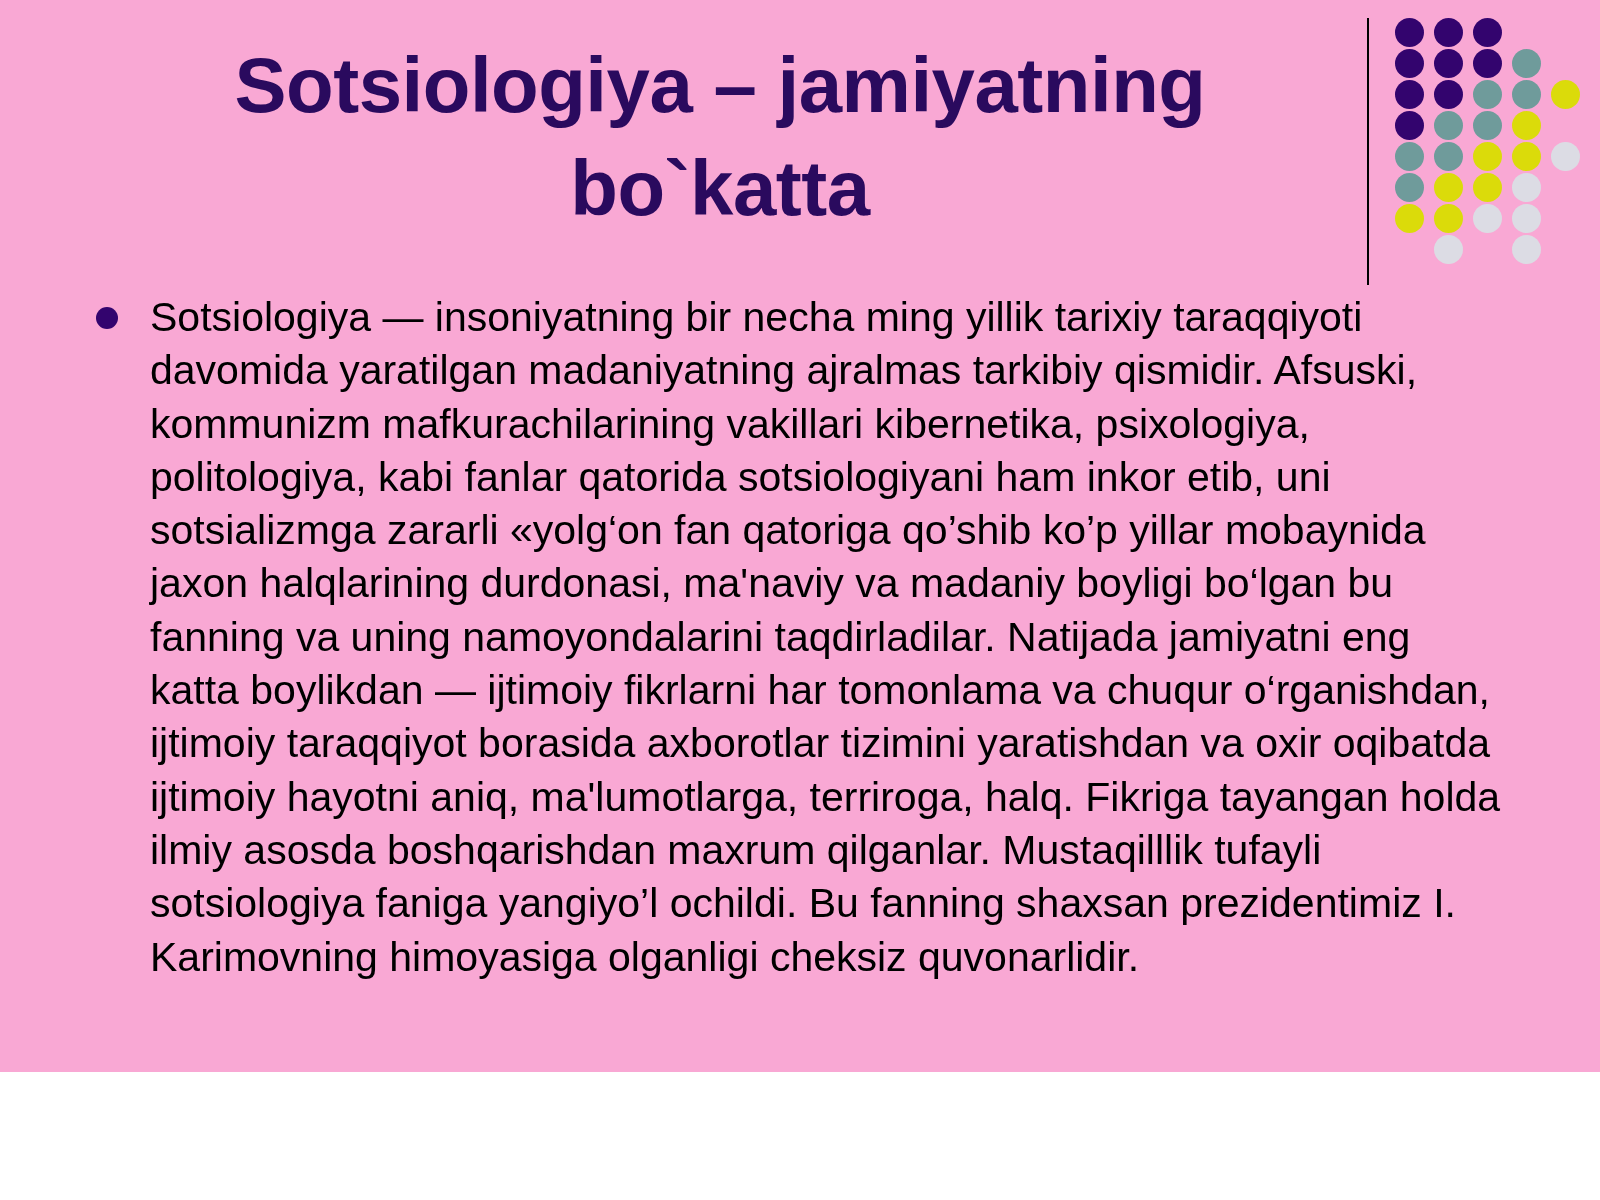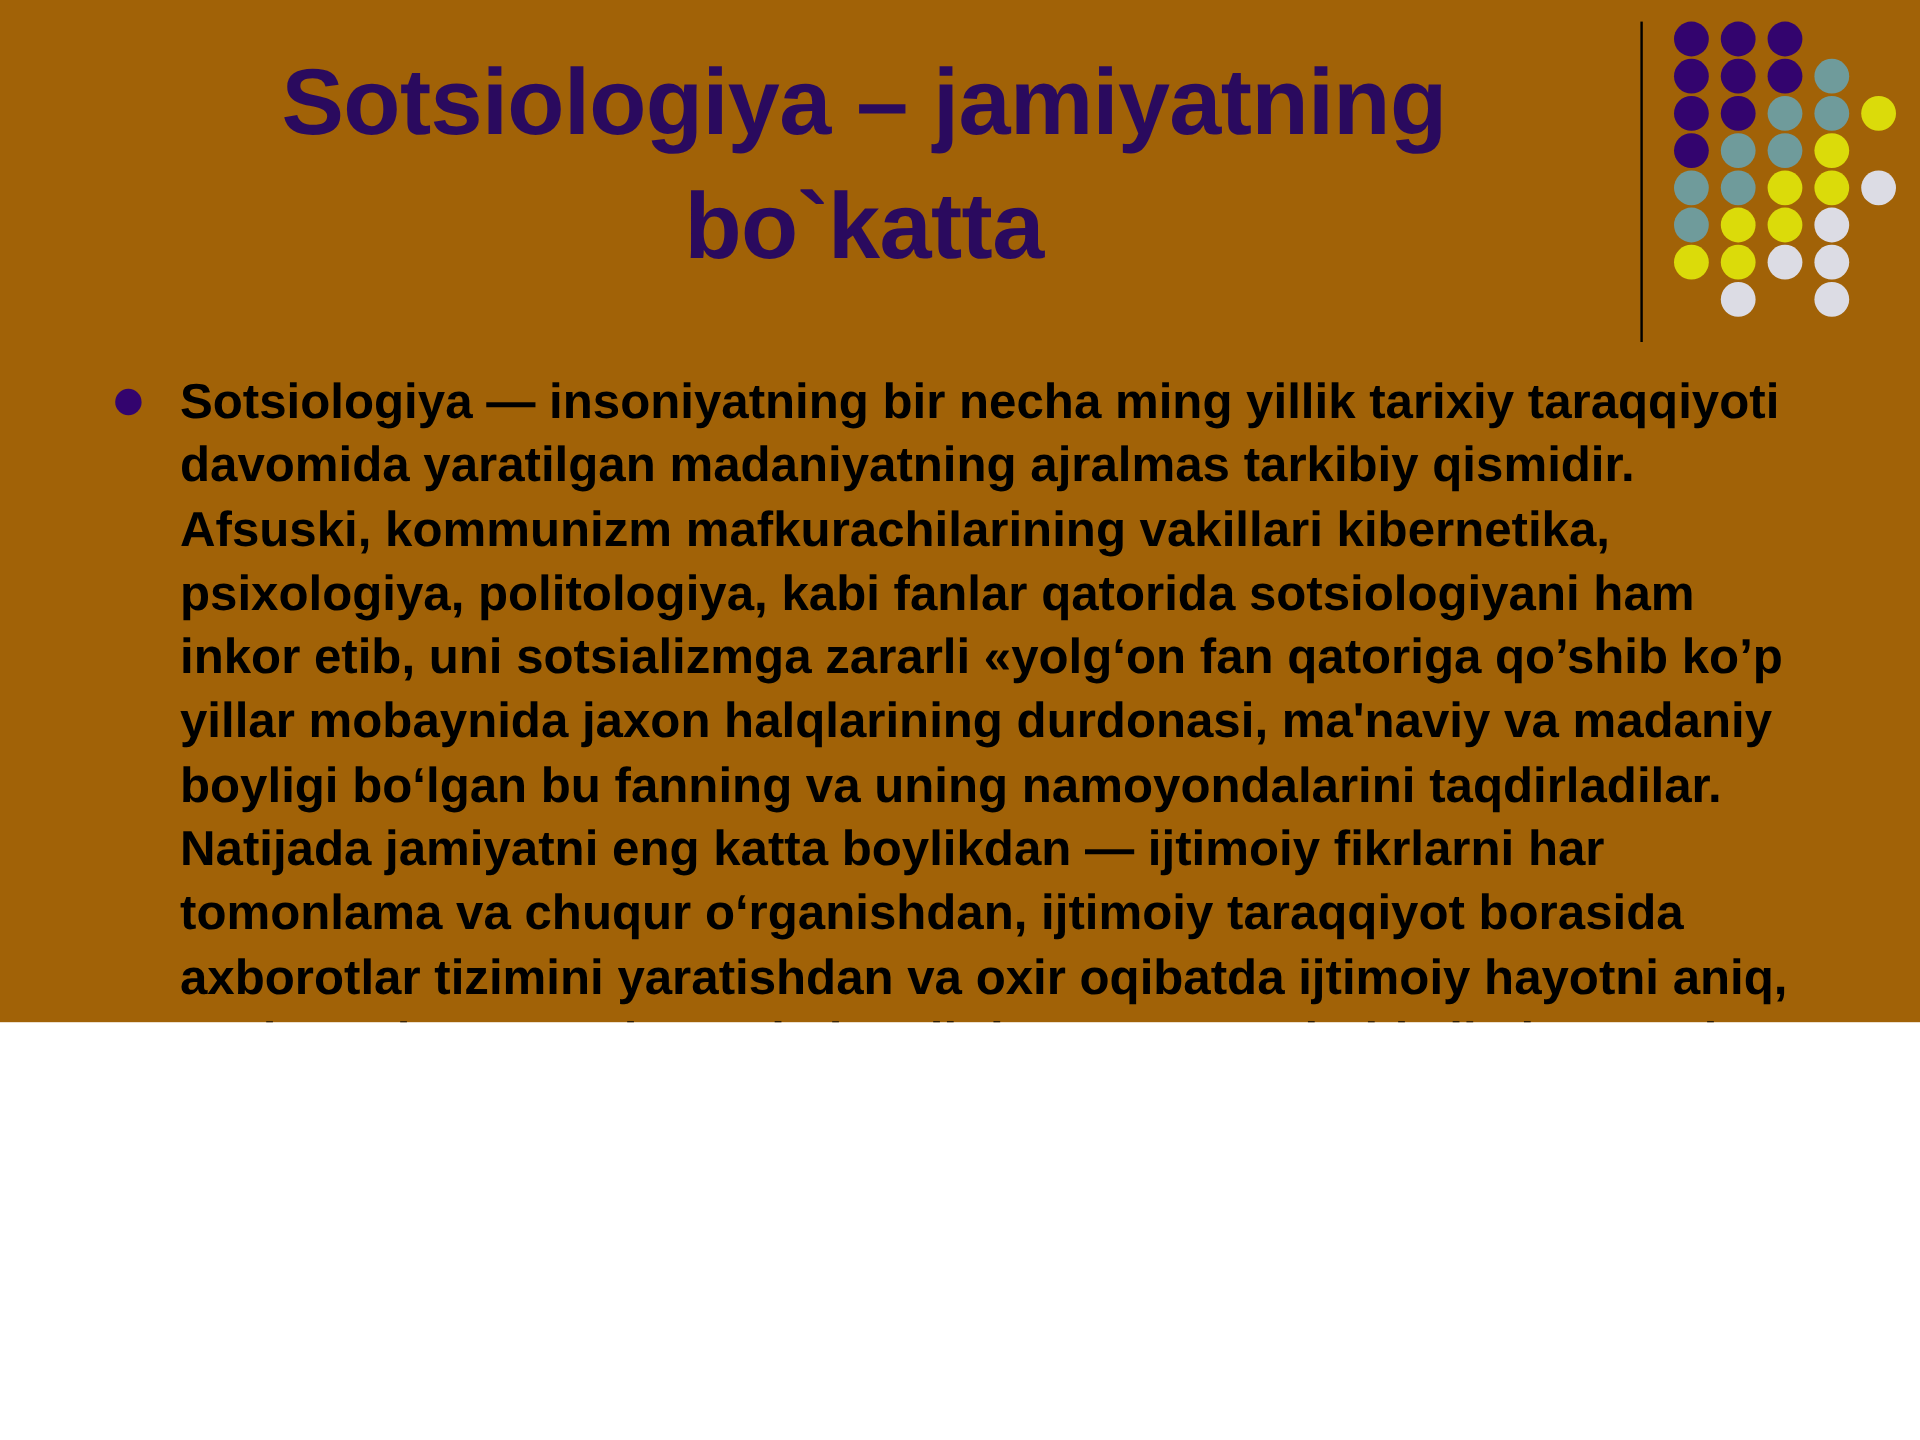--- a/index.html
+++ b/index.html
@@ -8,22 +8,22 @@
     padding: 0;
     background: #ffffff;
   }
   body {
     font-family: "Liberation Sans", sans-serif;
   }
 
   .slide {
     position: relative;
     width: 1600px;
-    height: 852px;
-    background: #a16207;
+    height: 1072px;
+    background: #f9a8d4;
     overflow: hidden;
   }
 
   
   .logo-block {
     position: absolute;
     top: 0;
     left: 1345px;
     width: 255px;
     height: 300px;
@@ -77,23 +77,22 @@
     font-weight: bold;
     font-size: 78px;
     line-height: 1.32;
     letter-spacing: -0.5px;
   }
 
   
   .body-wrap {
     position: absolute;
     left: 86px;
-    top: 308px;
+    top: 291px;
     width: 1420px;
-    font-weight: bold;
   }
   .bullet-row {
     display: flex;
     align-items: flex-start;
   }
   .bullet-marker {
     flex: 0 0 auto;
     width: 64px;
     padding-top: 16px;
   }

